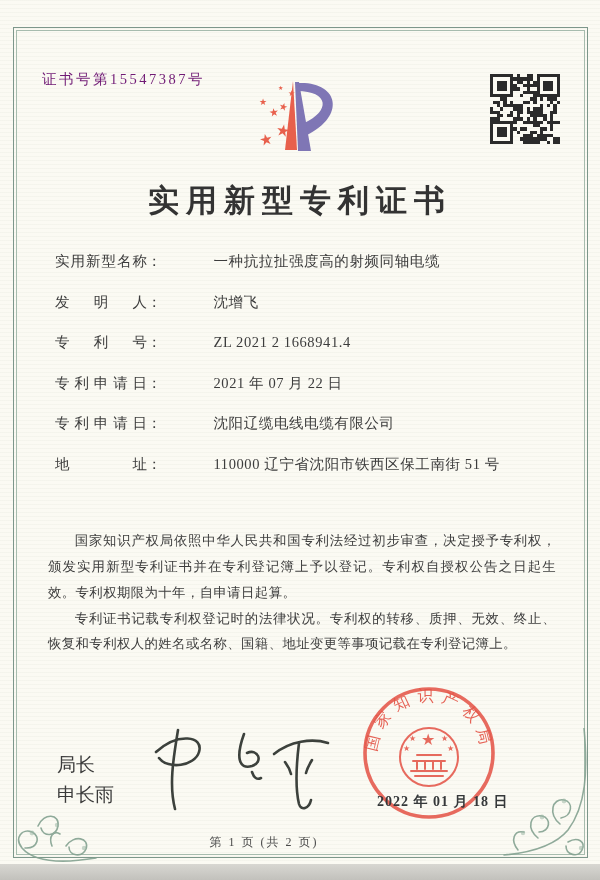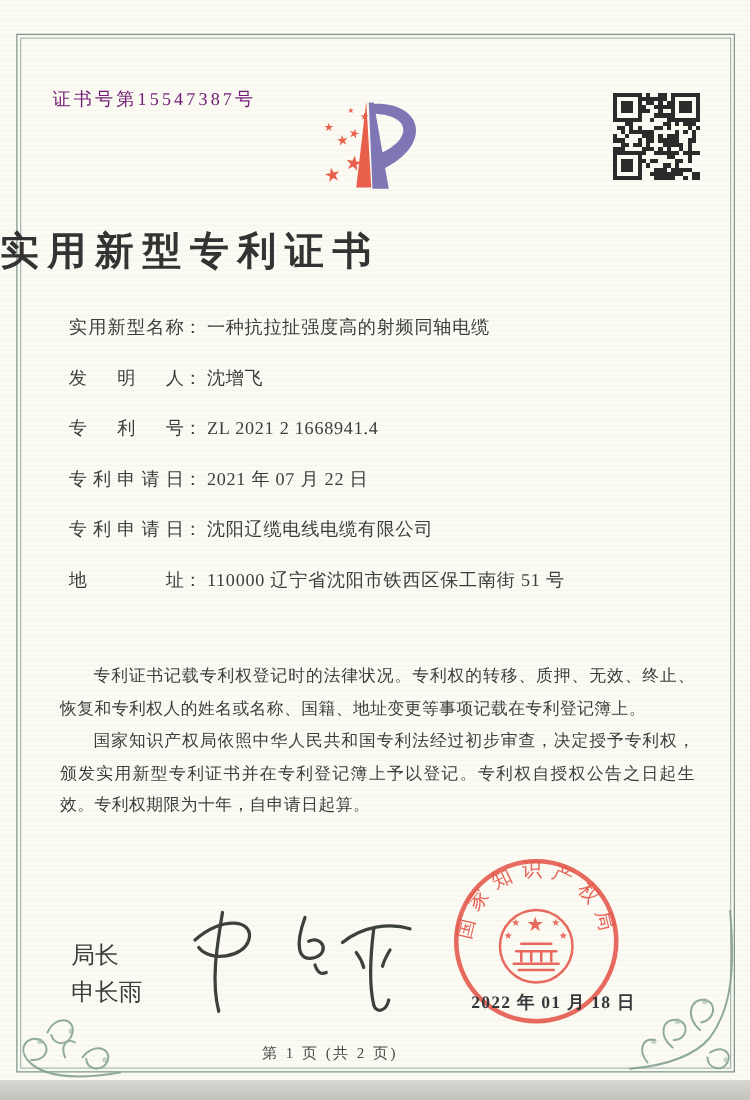--- a/index.html
+++ b/index.html
@@ -29,37 +29,37 @@
     position:absolute;left:2px;top:2px;right:2px;bottom:2px;
     border:1px solid #a7bcae;
   }
   .cert-no{
     position:absolute;left:42px;top:70px;
     font-size:14.5px;letter-spacing:2.5px;color:#701a75;
   }
   .logo{position:absolute;left:245px;top:64px;width:110px;height:102px;}
   .qr{position:absolute;left:490px;top:74px;width:70px;height:70px;}
   .title{
-    position:absolute;left:0;top:180px;width:600px;text-align:left;
+    position:absolute;left:0;top:180px;width:600px;text-align:center;
     font-size:31px;font-weight:600;letter-spacing:7px;color:#333;
   }
   .fields{position:absolute;left:55px;top:252px;width:500px;font-size:14.5px;color:#3c3c3c;}
   .frow{margin-bottom:20.5px;height:20px;white-space:nowrap;}
   .flabel{
     display:inline-block;width:92px;
     text-align:justify;text-align-last:justify;
     vertical-align:bottom;
   }
   .flabel2{
     display:inline-block;width:100px;
     text-align:justify;text-align-last:justify;
     vertical-align:bottom;
   }
   .colon{display:inline-block;margin-right:4px;}
-  .fvalue{letter-spacing:0.6px;}
+  .fvalue{letter-spacing:0.6px;margin-left:48px;}
   .frow.split{display:flex;}
   .fcell-left{width:245px;flex:0 0 auto;}
   .paras{
     position:absolute;left:48px;top:528px;width:508px;
     font-size:13.4px;line-height:1.93;letter-spacing:0.4px;
     color:#3d3d3d;text-align:justify;
   }
   .paras p{margin:0;text-indent:2em;}
   .signer{position:absolute;left:57px;top:750px;font-size:19px;color:#3b3b3b;line-height:30px;}
   .signature{position:absolute;left:140px;top:712px;width:205px;height:110px;}
@@ -317,22 +317,22 @@
   </div>
   <div class="frow">
     <span class="flabel">专利申请日</span><span class="colon">：</span><span class="fvalue">沈阳辽缆电线电缆有限公司</span>
   </div>
   <div class="frow">
     <span class="flabel">地址</span><span class="colon">：</span><span class="fvalue">110000 辽宁省沈阳市铁西区保工南街 51 号</span>
   </div>
 </div>
 
 <div class="paras">
+  <p>国家知识产权局依照中华人民共和国专利法经过初步审查，决定授予专利权，颁发实用新型专利证书并在专利登记簿上予以登记。专利权自授权公告之日起生效。专利权期限为十年，自申请日起算。</p>
   <p>专利证书记载专利权登记时的法律状况。专利权的转移、质押、无效、终止、恢复和专利权人的姓名或名称、国籍、地址变更等事项记载在专利登记簿上。</p>
-  <p>国家知识产权局依照中华人民共和国专利法经过初步审查，决定授予专利权，颁发实用新型专利证书并在专利登记簿上予以登记。专利权自授权公告之日起生效。专利权期限为十年，自申请日起算。</p>
 </div>
 
 <div class="signer">
   <div>局长</div>
   <div>申长雨</div>
 </div>
 
 <svg class="signature" viewBox="0 0 205 110">
   <g fill="none" stroke="#3c413c" stroke-width="2.6" stroke-linecap="round" stroke-linejoin="round">
     <path d="M38,18 C33,48 29,74 35,97"></path>

